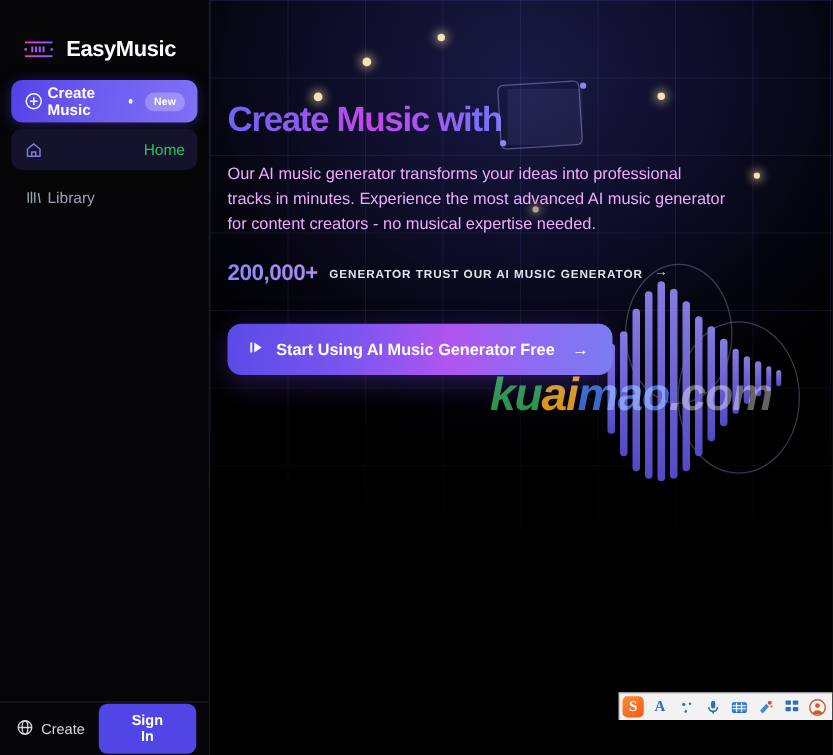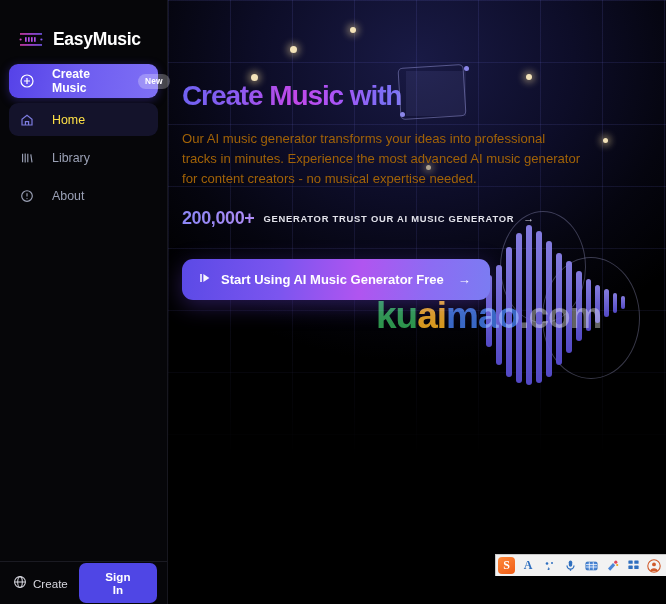--- a/index.html
+++ b/index.html
@@ -19,34 +19,34 @@
     display: flex; flex-direction: column;
     position: relative; z-index: 5;
     flex: 0 0 168px;
   }
   .brand { display:flex; align-items:center; gap:9px; padding: 19px 0 0 18px; height: 60px;}
   .brand-logo { width: 26px; height: 17px; position: relative; display:block; }
   .brand-name { font-size: 17.5px; font-weight: bold; color: #ffffff; letter-spacing: -0.3px; }
 
   .nav { padding: 4px 9px 0 9px; display:flex; flex-direction:column; gap: 5px; }
   .nav-item {
-    display:flex; align-items:center; gap: 18px;
+    display:flex; align-items:center; gap: 4px;
     height: 33px; border-radius: 9px; padding: 0 10px;
     color: #9aa0b5; font-size: 12.4px; position: relative;
     cursor: pointer;
   }
   .nav-item .ico { width: 15px; height: 15px; display:flex; align-items:center; justify-content:center; flex:0 0 15px;}
   .nav-item.create {
     background: linear-gradient(100deg, #5542e8 0%, #6d5cf0 45%, #7f70f5 100%);
     color: #ffffff; font-weight: bold; height: 34px;
     box-shadow: 0 2px 10px rgba(90,70,240,.35);
     font-size: 12.2px;
   }
   .nav-item.active-home {
-    background: #14132b; color: #fde047;
+    background: #14132b; color: #22c55e; justify-content: space-between;
   }
   .dot-sep { width: 4px; height: 4px; border-radius: 50%; background:#fff; margin-left: 6px; opacity:.95;}
   .badge-new {
     margin-left: 6px; background: rgba(255,255,255,.26);
     color: #fff; font-size: 8.4px; font-weight: bold;
     border-radius: 8px; padding: 2.5px 7px; letter-spacing:.2px;
   }
   .sb-spacer { flex: 1 1 auto; }
   .sb-footer {
     border-top: 1px solid #1a1a22;
@@ -105,21 +105,21 @@
   }
   .ai-frame2 {
     position:absolute; left:-2px; top:-11px; width: 60px; height: 45px;
     background: rgba(150,150,230,.10);
     pointer-events:none;
   }
   .ai-node { position:absolute; width:5px; height:5px; border-radius:50%; background:#8b86e8; }
 
   p.hero-sub {
     margin-top: 19px; width: 400px;
-    font-size: 13.1px; line-height: 1.52; color: #a16207;
+    font-size: 13.1px; line-height: 1.52; color: #f0abfc;
   }
   p.hero-sub2 {
     margin-top: 15px; width: 396px;
     font-size: 12.6px; line-height: 1.53; color: #9f9ee8;
   }
   .sub2-accent { color:#6c6ae0; }
 
   .stat-row { margin-top: 19px; display:flex; align-items:center; gap:9px; }
   .stat-num {
     font-size: 18px; font-weight: bold; letter-spacing:-.4px;
@@ -137,25 +137,26 @@
     color:#fff; font-weight:bold; font-size:13px;
     border:none; border-radius: 11px; padding: 13px 19px 13px 17px;
     box-shadow: 0 6px 22px rgba(110,70,230,.35);
     cursor:pointer; font-family:"Liberation Sans", sans-serif;
   }
   .cta .play { font-size: 11px; opacity:.95; letter-spacing:-1px;}
   .cta .arr { font-size: 13px; margin-left: 4px; }
 
   
   .watermark {
-    position:absolute; left: 208px; top: 295px;
+    position:absolute; left: 224px; top: 295px;
     font-size: 37px; font-weight: bold; letter-spacing: -1px;
     font-family: "Liberation Sans", sans-serif;
     opacity: .92; pointer-events:none; white-space:nowrap;
     mix-blend-mode: screen;
+    font-style: italic;
   }
   .watermark span { text-shadow: 0 0 2px rgba(0,0,0,.6); }
 
   
   #ime-bar {
     position:absolute; right:0; bottom:0; height: 22px;
     background: #f2f2f2; border-top:1px solid #c8c8c8; border-left:1px solid #c8c8c8;
     display:flex; align-items:center; gap:5px; padding: 0 4px 0 2px; z-index: 50;
   }
   .ime-ico { width:16px; height:16px; display:flex; align-items:center; justify-content:center;
@@ -227,30 +228,20 @@
       <div class="nav-item">
         <span class="ico">
           <svg width="14" height="14" viewBox="0 0 14 14" fill="none" stroke="#9aa0b5" stroke-width="1.15">
             <path d="M2.6 2.8v8.4M5.2 2.4v9.2M7.8 2.8v8.4M10.8 3.4l1.2 8"></path>
           </svg>
         </span>
         <span>Library</span>
       </div>
 
 
-      <div class="nav-item">
-        <span class="ico">
-          <svg width="14" height="14" viewBox="0 0 14 14" fill="none" stroke="#9aa0b5" stroke-width="1.15">
-            <circle cx="7" cy="7" r="5.3"></circle>
-              <path d="M7 4.2v3.4"></path>
-              <circle cx="7" cy="9.6" r=".55" fill="#9aa0b5" stroke="none"></circle>
-          </svg>
-        </span>
-        <span>About</span>
-      </div>
 
     </nav>
 
     <div class="sb-spacer"></div>
 
     <div class="sb-footer">
       <div class="lang">
         <span>
           <svg width="14" height="14" viewBox="0 0 14 14" fill="none" stroke="#d6d6de" stroke-width="1.05">
             <circle cx="7" cy="7" r="5.4"></circle>

